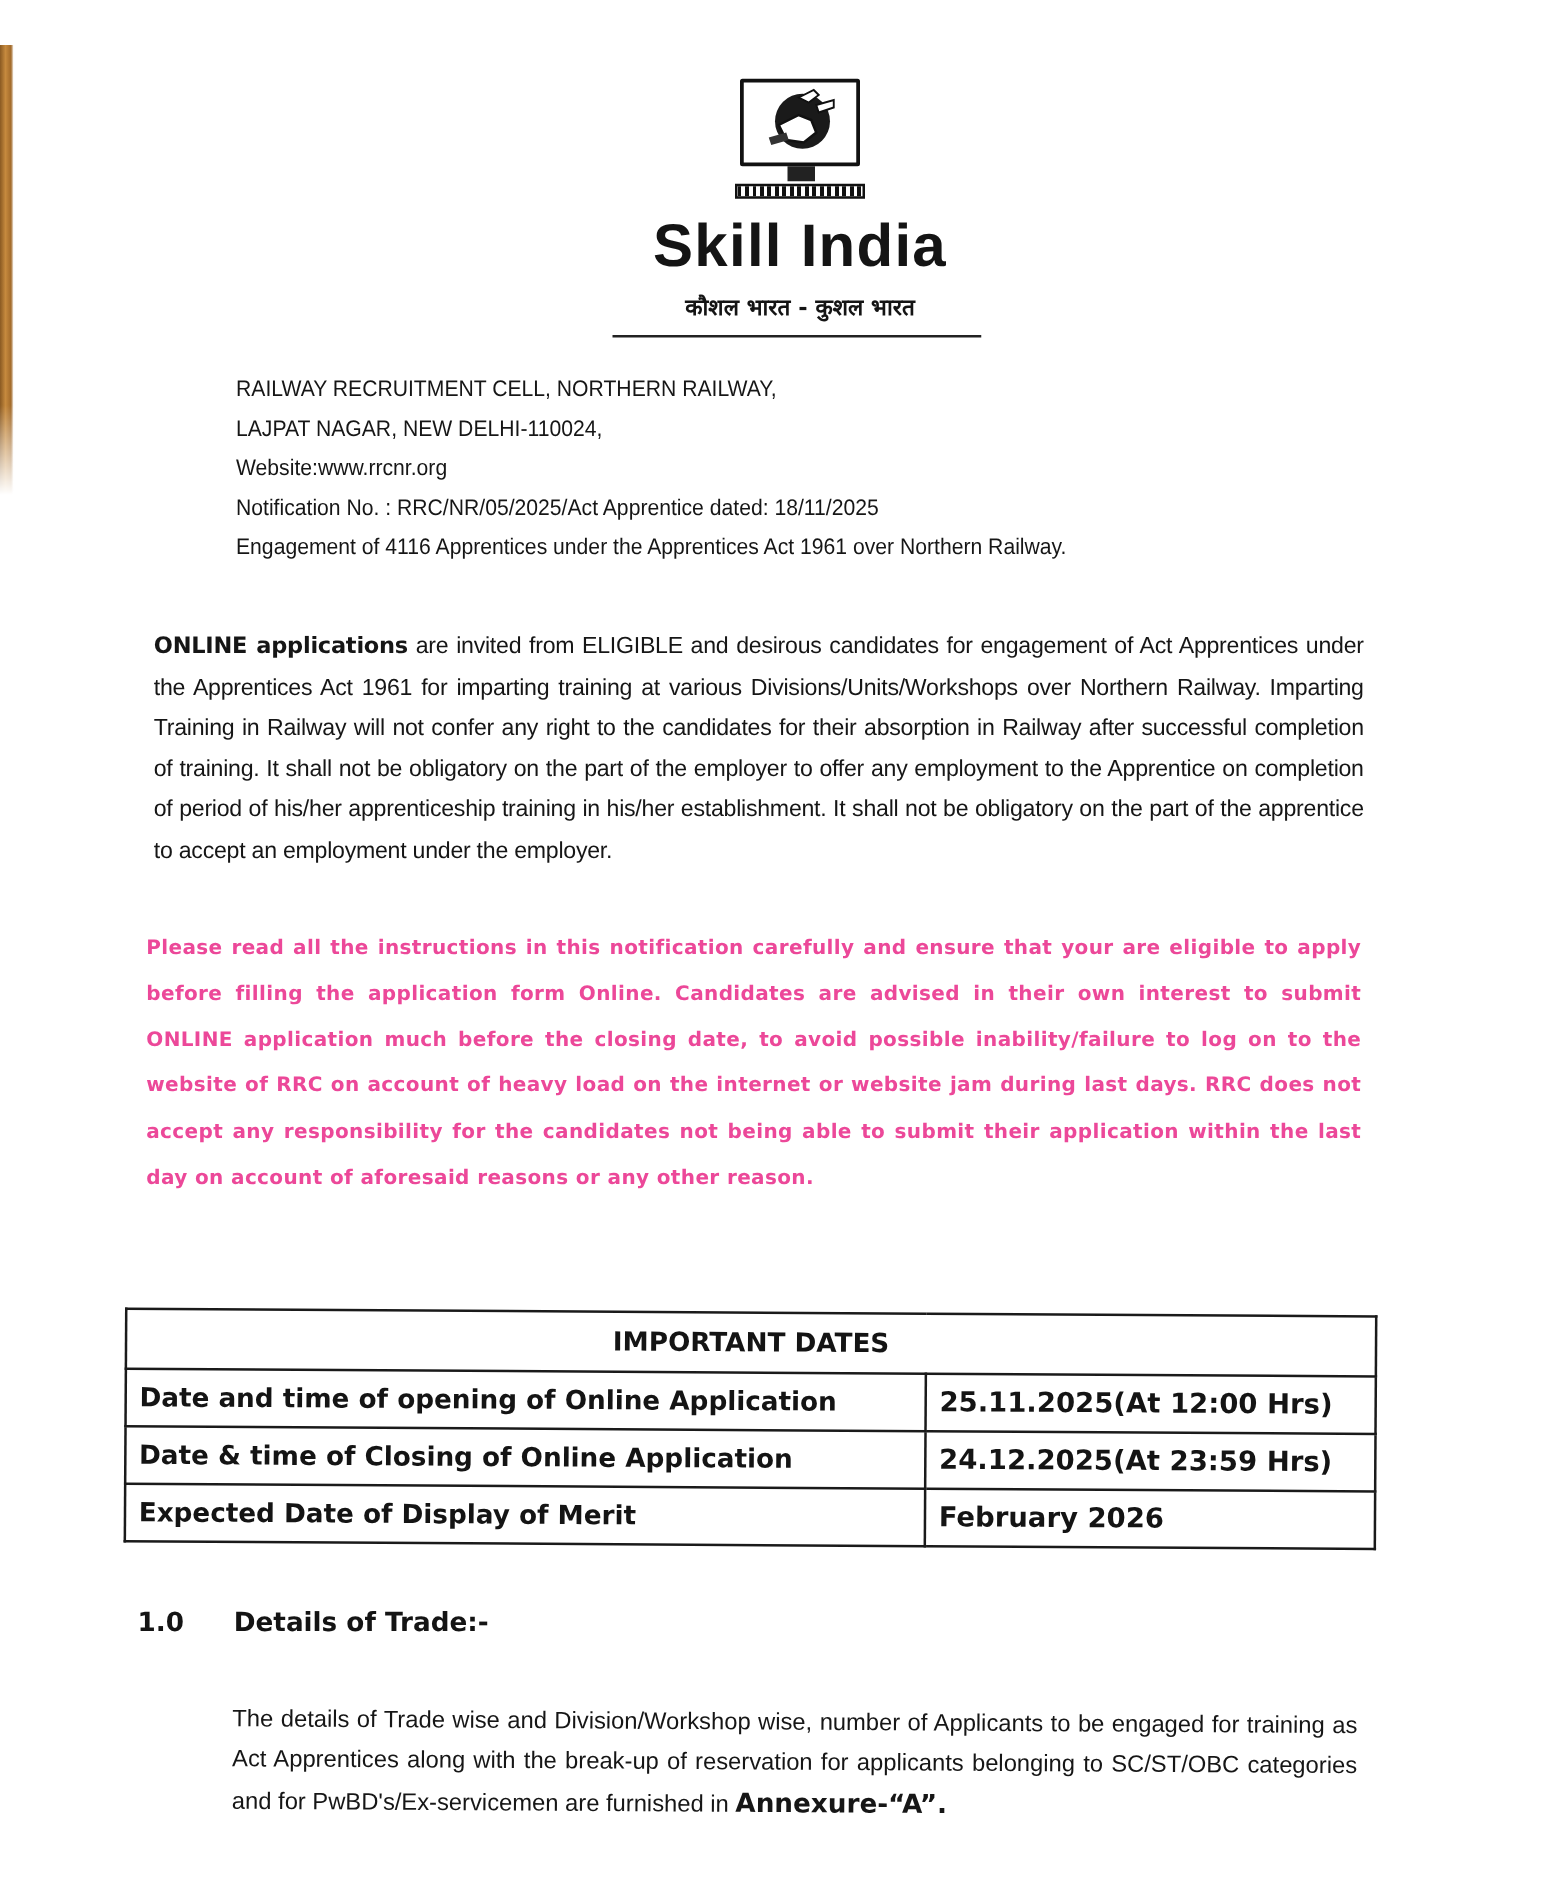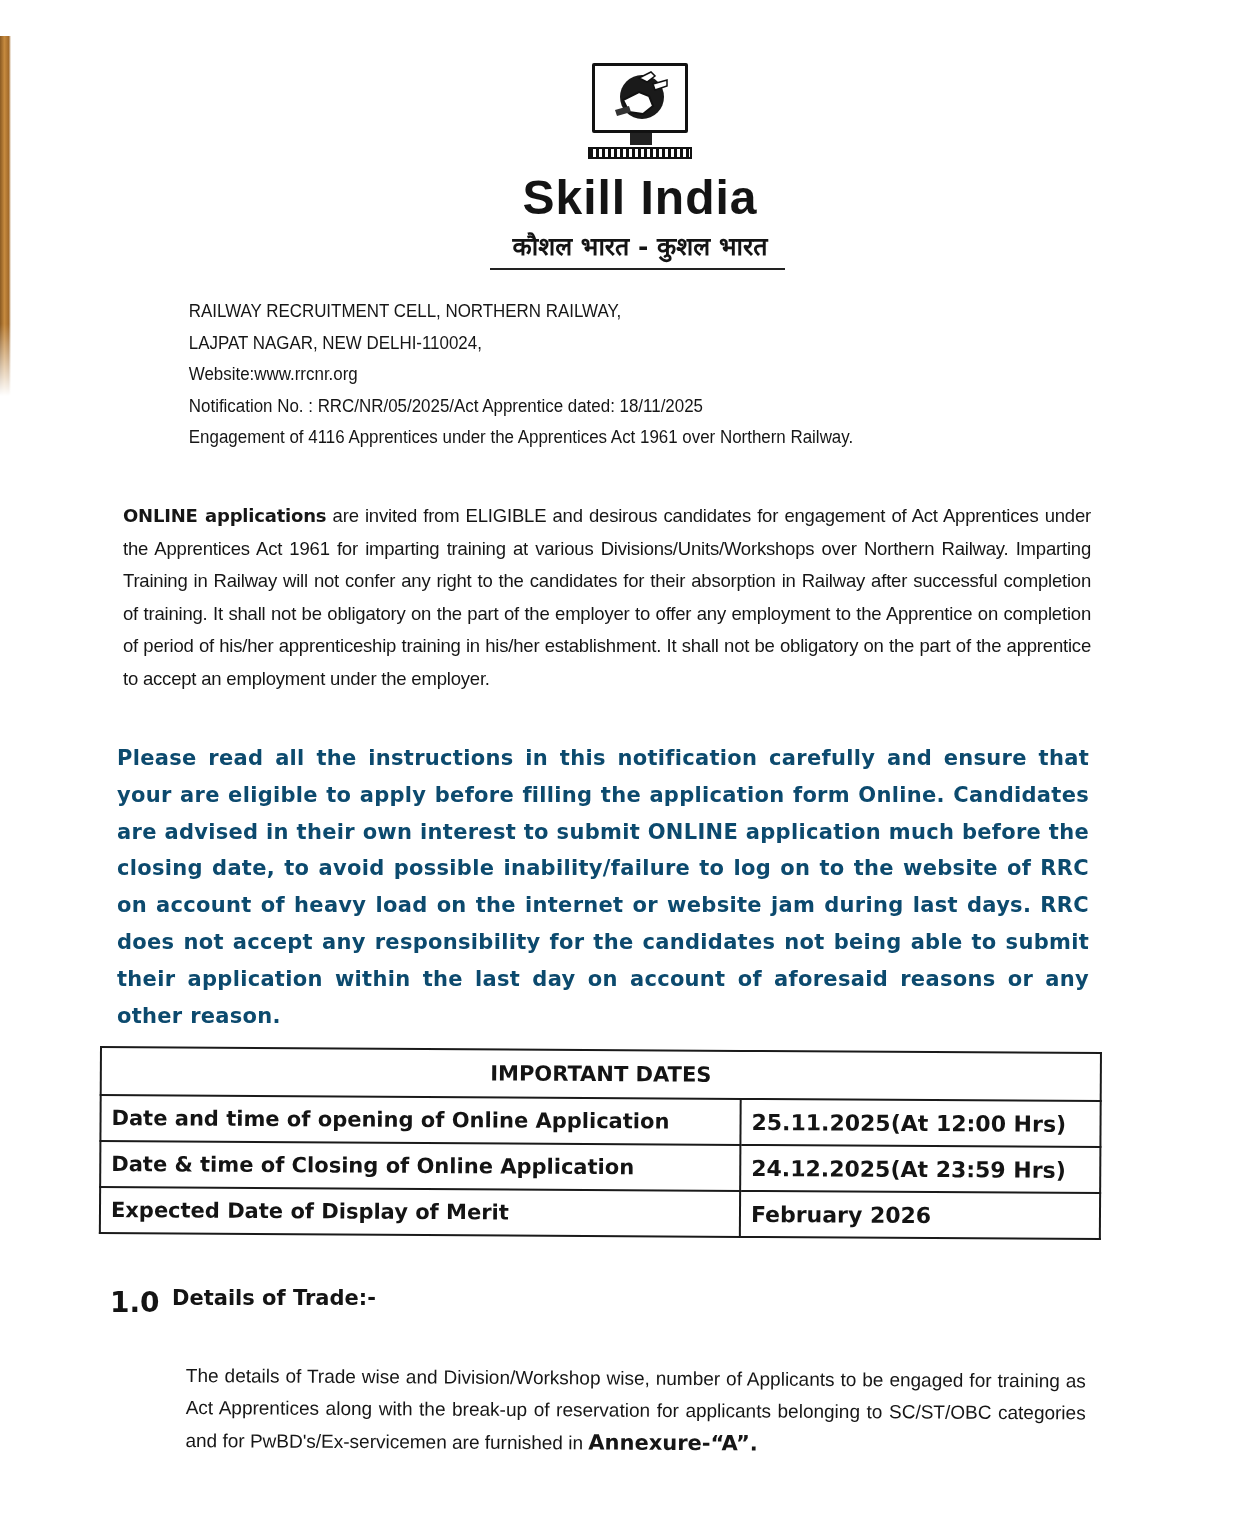--- a/index.html
+++ b/index.html
@@ -26,62 +26,62 @@
     background: repeating-linear-gradient(90deg, #111 0 3px, #fff 3px 6px);
     border: 2px solid #111; box-sizing: border-box;
   }
   .brand-name {
     position: absolute; left: 0; top: 108px; width: 320px; text-align: center;
     font-family: Liberation Sans, sans-serif; font-weight: bold; font-size: 48px;
     letter-spacing: 1px; color: #141414; line-height: 60px;
   }
   .brand-hindi {
     position: absolute; left: 10px; top: 170px; width: 300px; text-align: center;
-    font-family: "DejaVu Sans", sans-serif; font-weight: bold; font-size: 25px; color: #141414;
+    font-family: "DejaVu Sans", sans-serif; font-weight: bold; font-size: 18px; color: #141414;
     line-height: 34px;
   }
   .brand-rule { position: absolute; left: 10px; top: 208px; width: 295px; height: 2px; background: #222; }
 
   .header-block { position: absolute; left: 160px; top: 296px; width: 960px; }
   .header-block div {
     font-family: "Liberation Sans", sans-serif; font-size: 18px; line-height: 31.5px; color: #161616;
     transform: scaleX(0.94); transform-origin: center;
   }
 
   .para1 {
     position: absolute; left: 123px; top: 500px; width: 968px;
     font-size: 18.5px; line-height: 32.5px; text-align: justify; color: #161616;
     letter-spacing: -0.2px;
   }
   .para1 .lead { font-weight: bold; font-family: "DejaVu Sans", sans-serif; font-size: 18px; }
 
   .para2 {
     position: absolute; left: 117px; top: 740px; width: 972px;
-    font-family: "DejaVu Sans", sans-serif; font-weight: bold; font-size: 21px;
-    line-height: 36.8px; text-align: justify; color: #0c4a6e; letter-spacing: 0.3px;
+    font-family: "DejaVu Sans", sans-serif; font-weight: bold; font-size: 16px;
+    line-height: 36.8px; text-align: justify; color: #ec4899; letter-spacing: 0.3px;
   }
 
   table.dates {
     position: absolute; left: 100px; top: 1046px; width: 1002px;
     border-collapse: collapse; transform: rotate(0.35deg); transform-origin: left top;
   }
   table.dates td, table.dates th {
     border: 2px solid #1a1a1a; font-family: "DejaVu Sans", sans-serif; font-weight: bold;
     color: #141414; padding: 0 10px; height: 44px; font-size: 21px;
   }
   table.dates th { text-align: center; font-size: 21px; height: 46px; }
   table.dates td.label { width: 618px; }
   table.dates td.value { font-size: 22px; }
 
   .section-num {
     position: absolute; left: 110px; top: 1286px; font-family: "DejaVu Sans", sans-serif;
-    font-weight: bold; font-size: 28px;
+    font-weight: bold; font-size: 21px;
   }
   .section-title {
-    position: absolute; left: 172px; top: 1286px; font-family: "DejaVu Sans", sans-serif;
+    position: absolute; left: 187px; top: 1286px; font-family: "DejaVu Sans", sans-serif;
     font-weight: bold; font-size: 21px;
   }
   .para3 {
     position: absolute; left: 186px; top: 1360px; width: 900px;
     font-size: 19px; line-height: 32px; text-align: justify; color: #161616;
     transform: rotate(0.35deg); transform-origin: left top;
   }
   .para3 .annex { font-family: "DejaVu Sans", sans-serif; font-weight: bold; font-size: 21px; }
 </style>
 </head>

